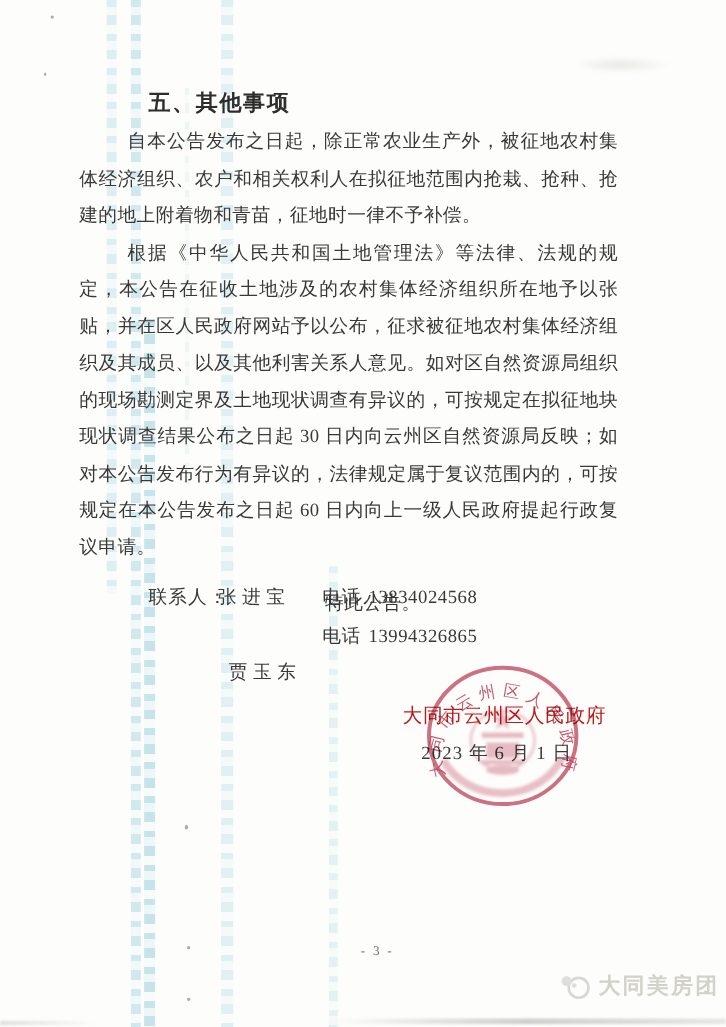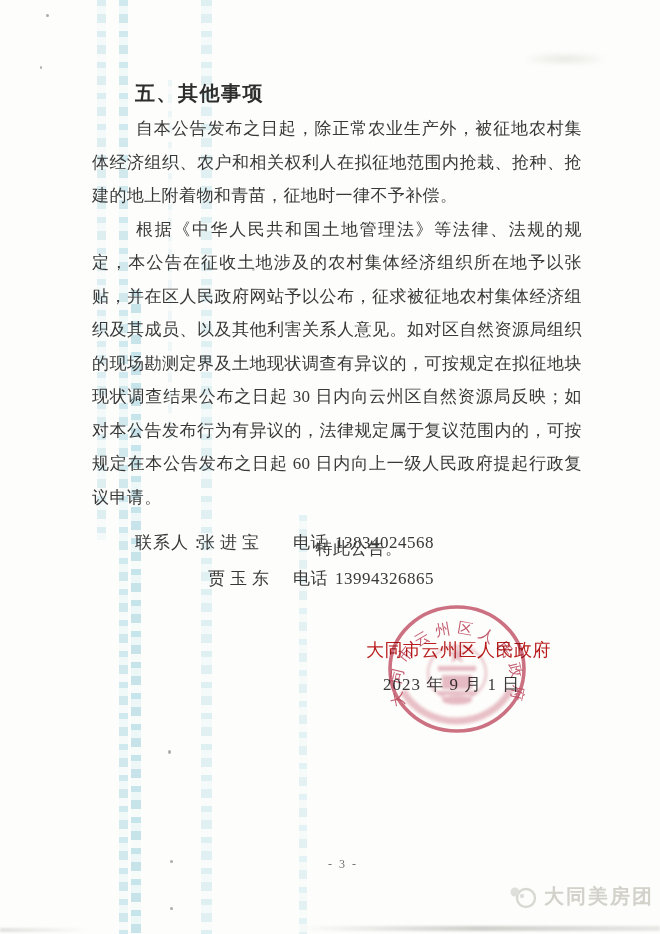--- a/index.html
+++ b/index.html
@@ -39,33 +39,33 @@
   .smudge-bottom-left{position:absolute;left:0;top:928px;width:90px;height:4px;
     background:linear-gradient(90deg,rgba(160,160,155,.3),rgba(160,160,155,0));filter:blur(1px);}
 
   
   .heading{
     position:absolute;left:135px;top:80px;margin:0;
     font-family:Liberation Sans, sans-serif;
     font-size:20px;font-weight:bold;color:#2d2d2d;letter-spacing:1.5px;
   }
   .body-text{
-    position:absolute;left:92px;top:112px;width:490px;
+    position:absolute;left:72px;top:112px;width:490px;
     font-size:17px;line-height:33.5px;letter-spacing:.4px;
     text-align:justify;
   }
   .body-text p{margin:0;text-indent:44px;}
   .body-text p.closing{margin-top:18px;text-align:center;}
 
   .contact-row{position:absolute;left:135px;width:420px;height:26px;font-size:17px;}
   .row1{top:531px;}
   .row2{top:567px;}
   .c-label{position:absolute;left:0;letter-spacing:1px;}
   .row1 .c-name{position:absolute;left:63px;letter-spacing:5px;}
-  .row2 .c-name{position:absolute;left:73px;letter-spacing:5px;}
+  .row2 .c-name{position:absolute;left:73px;letter-spacing:5px;margin-top:32px;}
   .c-phone{position:absolute;left:158px;letter-spacing:.5px;}
   .c-phone .num{margin-left:7px;letter-spacing:.5px;margin-top:40px;}
 
   .issuer{position:absolute;left:366px;top:638px;font-size:18px;letter-spacing:.5px;color:#b91c1c;}
   .sign-date{position:absolute;left:383px;top:673px;font-size:17px;letter-spacing:1px;color:#3a3a3a;}
 
   .seal{position:absolute;left:381px;top:599px;width:152px;height:140px;mix-blend-mode:multiply;}
 
   .pagenum{position:absolute;left:328px;top:857px;font-size:12px;color:#6f6f6f;letter-spacing:2px;}
 
@@ -114,21 +114,21 @@
     </span>
   </div>
   <div class="contact-row row2">
     <span class="c-name">贾玉东</span>
     <span class="c-phone">
       <span>电话</span><span class="num">13994326865</span>
     </span>
   </div>
 
   <div class="issuer">大同市云州区人民政府</div>
-  <div class="sign-date">2023 年 9 月 1 日</div>
+  <div class="sign-date">2023 年 6 月 1 日</div>
 
   <svg class="seal" viewBox="0 0 152 140" aria-hidden="true">
     <defs>
       <path id="sealArc" d="M 23,103 A 56,52 0 1 1 129,103" fill="none"></path>
       <filter id="b1" x="-20%" y="-20%" width="140%" height="140%">
           <feGaussianBlur stdDeviation="0.7"></feGaussianBlur>
         </filter>
       <filter id="b2" x="-40%" y="-40%" width="180%" height="180%">
           <feGaussianBlur stdDeviation="1.6"></feGaussianBlur>
         </filter>

